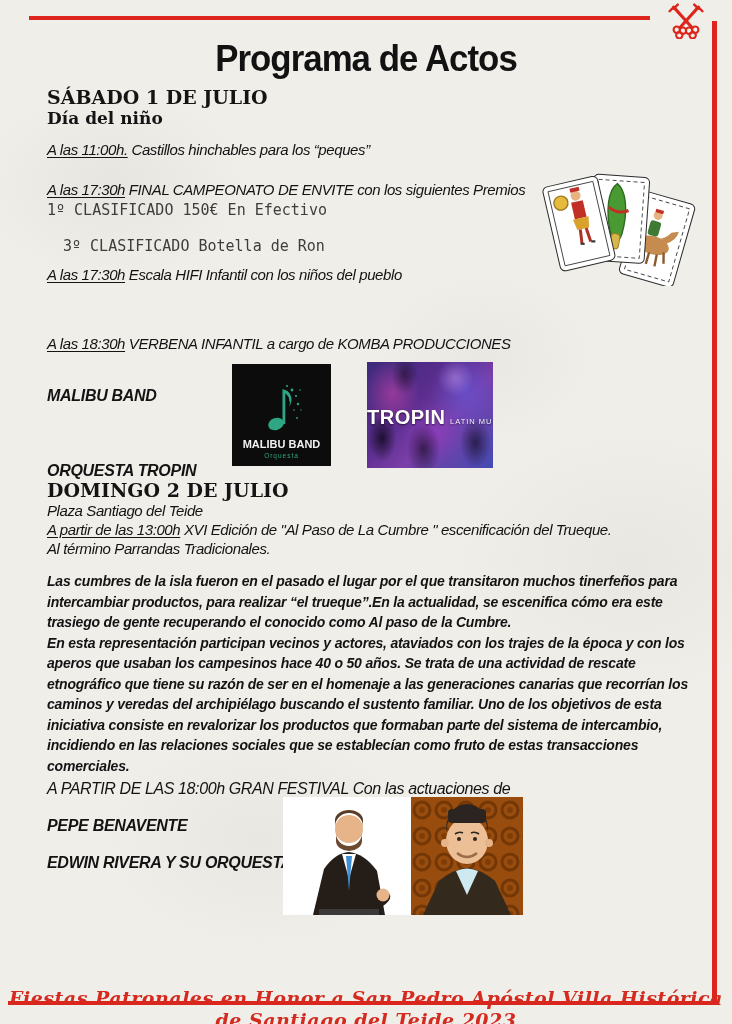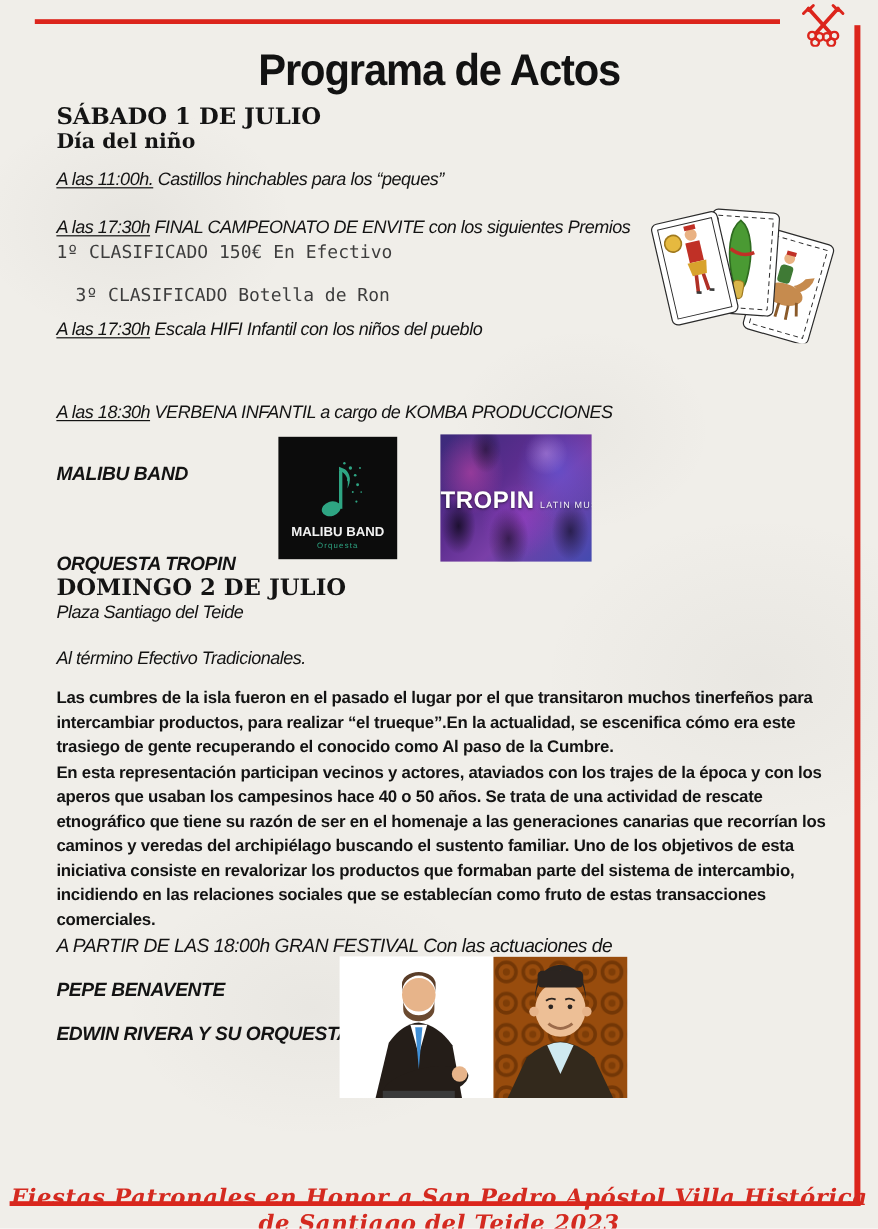--- a/index.html
+++ b/index.html
@@ -36,21 +36,21 @@
   .event{
     font-weight:400;font-style:italic;
     font-size:15px;letter-spacing:-0.4px;white-space:nowrap;color:#131313;
   }
   .event .time{text-decoration:underline;text-underline-offset:2px;}
   .mono{
     font-family:"DejaVu Sans Mono","Liberation Mono",monospace;
     font-size:15px;color:#3d3d3d;line-height:18.5px;white-space:pre;
   }
   .para{
-    font-weight:700;
+    font-weight:700;font-style:italic;
     font-size:14px;letter-spacing:-0.2px;line-height:20.5px;
     width:672px;color:#131313;white-space:pre-line;
   }
   .bandlabel{font-weight:700;font-style:italic;font-size:16px;letter-spacing:-0.3px;color:#131313;}
   .closing{
     font-weight:700;font-style:italic;font-size:16px;letter-spacing:-0.3px;
     line-height:21.5px;width:660px;white-space:pre-line;color:#131313;
   }
   .note{font-size:14.5px;color:#222;letter-spacing:0px;}
   .footer-script{
@@ -206,21 +206,25 @@
 
   <div class="abs tropin" style="left:354px;top:362px;">
     <div class="tropin-text">
       <span class="tropin-title">TROPIN</span>
       <span class="tropin-sub">LATIN MUSIC</span>
     </div>
   </div>
 
   <div class="abs sec-head" style="left:47px;top:479px;text-align:center;">DOMINGO 2 DE JULIO</div>
   <div class="abs event" style="left:47px;top:502px;">Plaza Santiago del Teide</div>
-  <div class="abs event" style="left:47px;top:540px;">Al término Efectivo Tradicionales.</div>
+  <div class="abs event" style="left:47px;top:521px;">
+    <span class="time">A partir de las 13:00h</span>
+    <span>XVI Edición de "Al Paso de La Cumbre " escenificación del Trueque.</span>
+  </div>
+  <div class="abs event" style="left:47px;top:540px;">Al término Parrandas Tradicionales.</div>
 
   <div class="abs para" style="left:47px;top:571px;">Las cumbres de la isla fueron en el pasado el lugar por el que transitaron muchos tinerfeños para
 intercambiar productos, para realizar “el trueque”.En la actualidad, se escenifica cómo era este
 trasiego de gente recuperando el conocido como Al paso de la Cumbre.
 En esta representación participan vecinos y actores, ataviados con los trajes de la época y con los
 aperos que usaban los campesinos hace 40 o 50 años. Se trata de una actividad de rescate
 etnográfico que tiene su razón de ser en el homenaje a las generaciones canarias que recorrían los
 caminos y veredas del archipiélago buscando el sustento familiar. Uno de los objetivos de esta
 iniciativa consiste en revalorizar los productos que formaban parte del sistema de intercambio,
 incidiendo en las relaciones sociales que se establecían como fruto de estas transacciones

